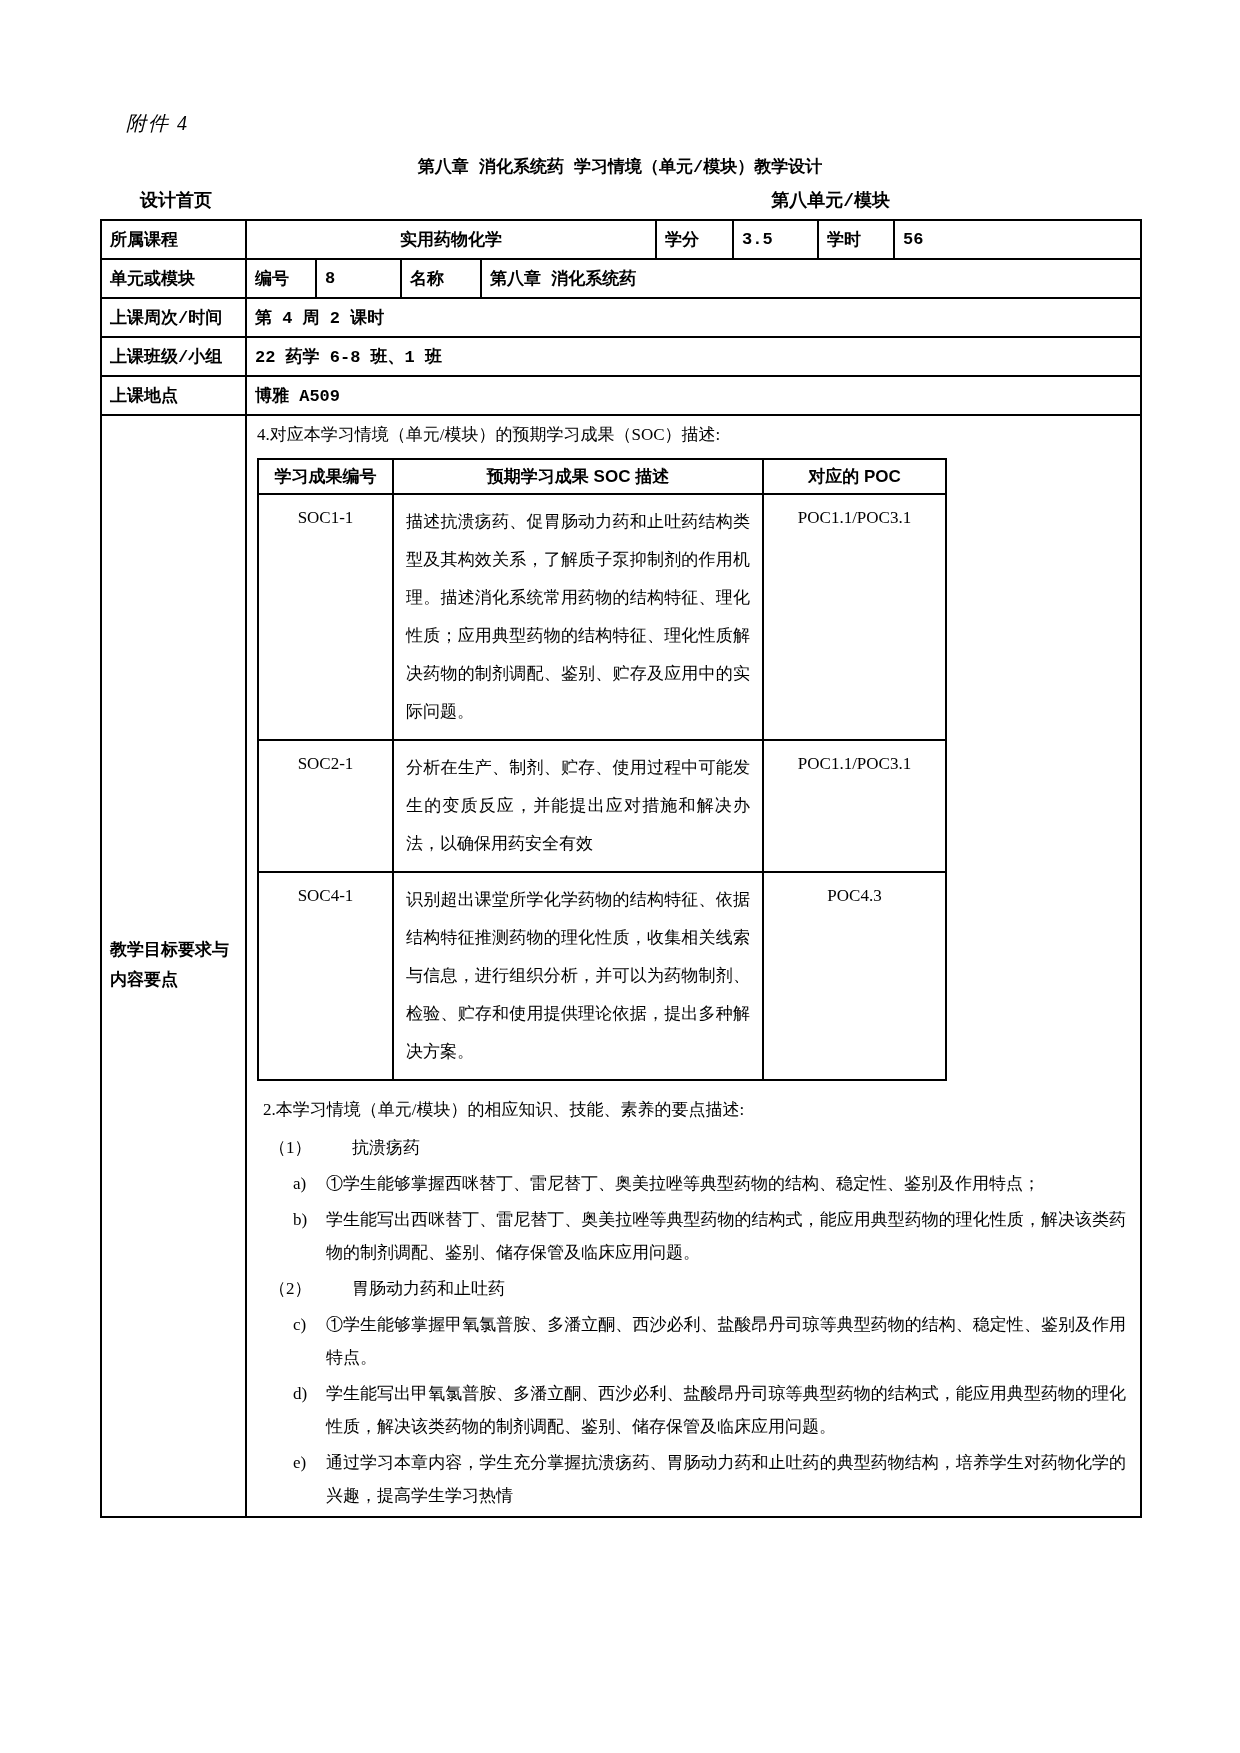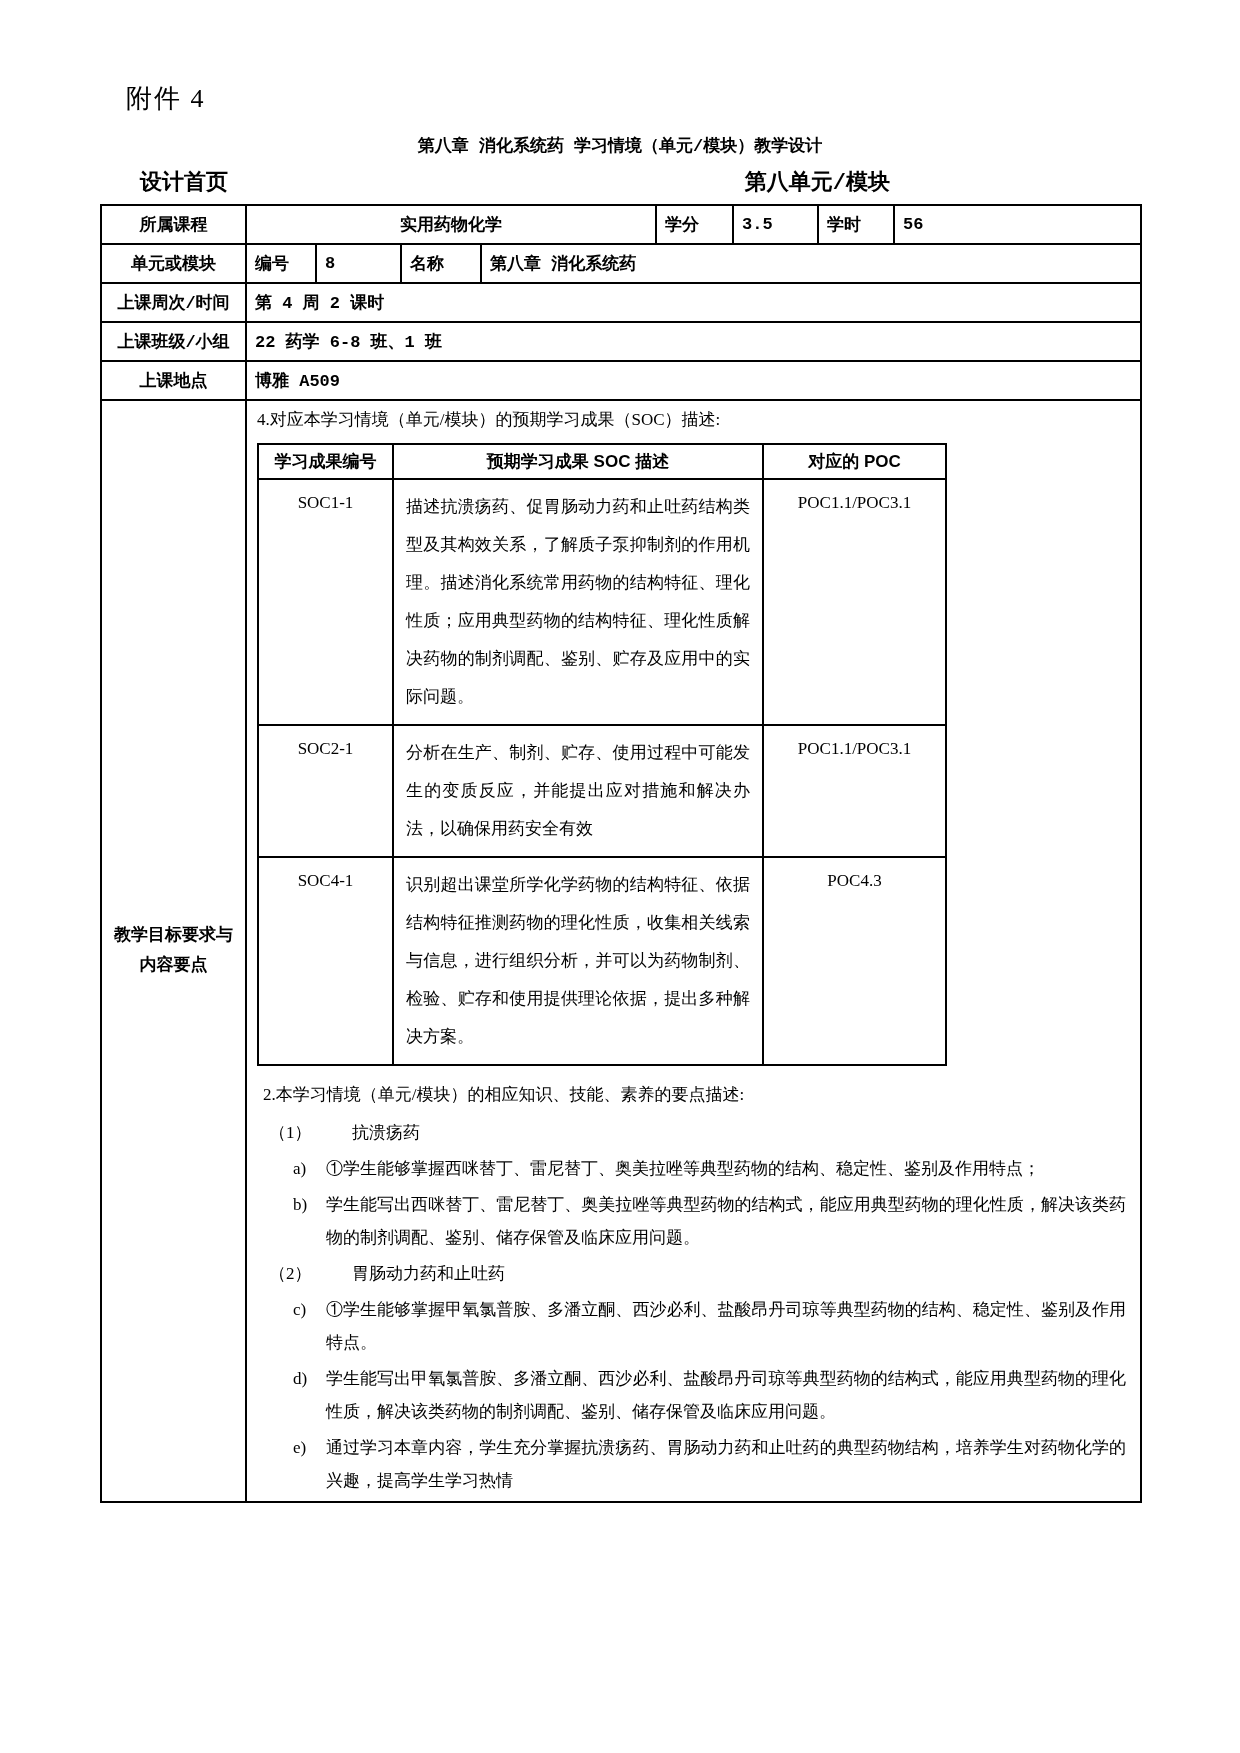--- a/index.html
+++ b/index.html
@@ -5,57 +5,58 @@
   * { margin: 0; padding: 0; box-sizing: border-box; }
   html, body { background: #ffffff; }
   body {
     width: 1240px; height: 1753px;
     font-family: "Liberation Serif", "DejaVu Serif", serif;
     color: #000; overflow: hidden;
   }
   .page { width: 1240px; height: 1753px; padding: 0 100px; }
 
   .attachment {
-    padding-top: 81px;
-    font-size: 26px;
+    padding-top: 110px;
+    font-size: 20px;
     margin-left: 26px;
     letter-spacing: 2px;
+    font-style: italic;
   }
   .bold-sans {
     font-family: Liberation Mono, monospace;
     font-weight: bold;
   }
   .doc-title {
     text-align: center;
     font-size: 17px;
     margin-top: 18px;
   }
   .header-row {
     display: flex;
     justify-content: space-between;
-    font-size: 22px;
+    font-size: 18px;
     margin-top: 10px;
     padding-left: 40px;
     padding-right: 250px;
   }
 
   table.main {
     border-collapse: collapse;
     table-layout: fixed;
     width: 1040px;
     margin-top: 7px;
   }
   table.main > tbody > tr > td {
     border: 2px solid #000;
     font-size: 17px;
     padding: 4px 8px;
     vertical-align: middle;
   }
   table.main > tbody > tr.info-row > td { height: 39px; }
-  td.label-cell { text-align: center; margin-left: 20px; }
+  td.label-cell { text-align: left; margin-left: 20px; }
   td.center { text-align: center; }
   td.content-cell {
     vertical-align: top;
     height: 968px;
     padding: 8px 4px 6px 4px;
   }
 
   .section-title {
     font-size: 17px;
     margin: 2px 0 10px 2px;

